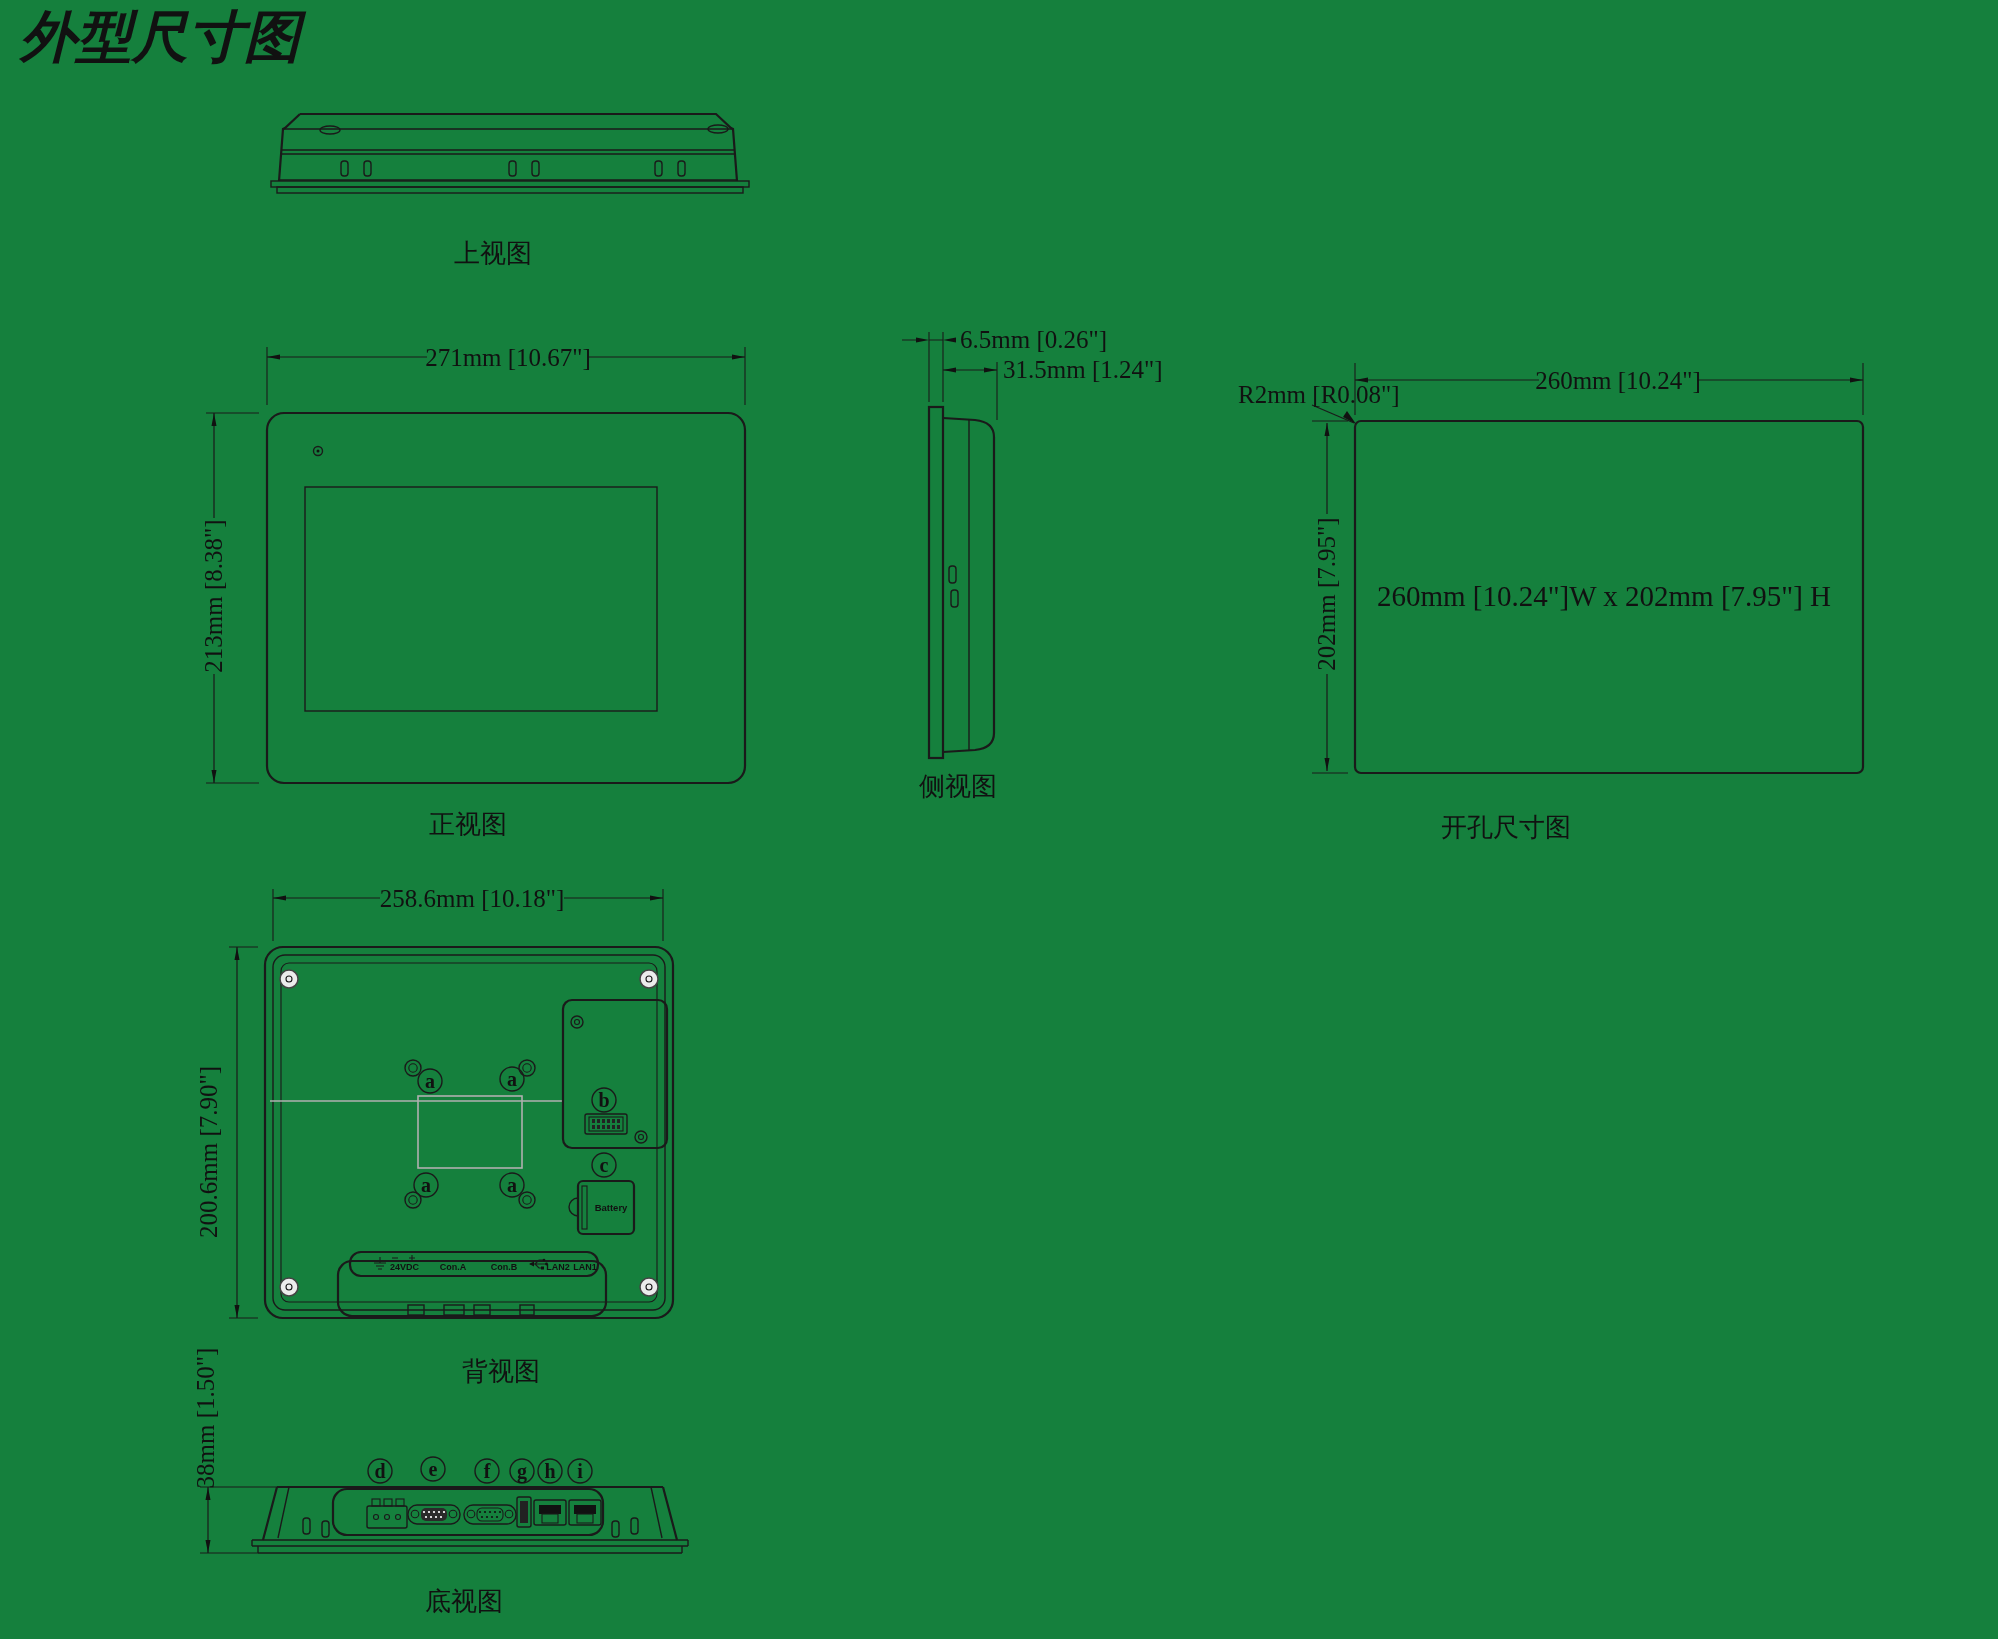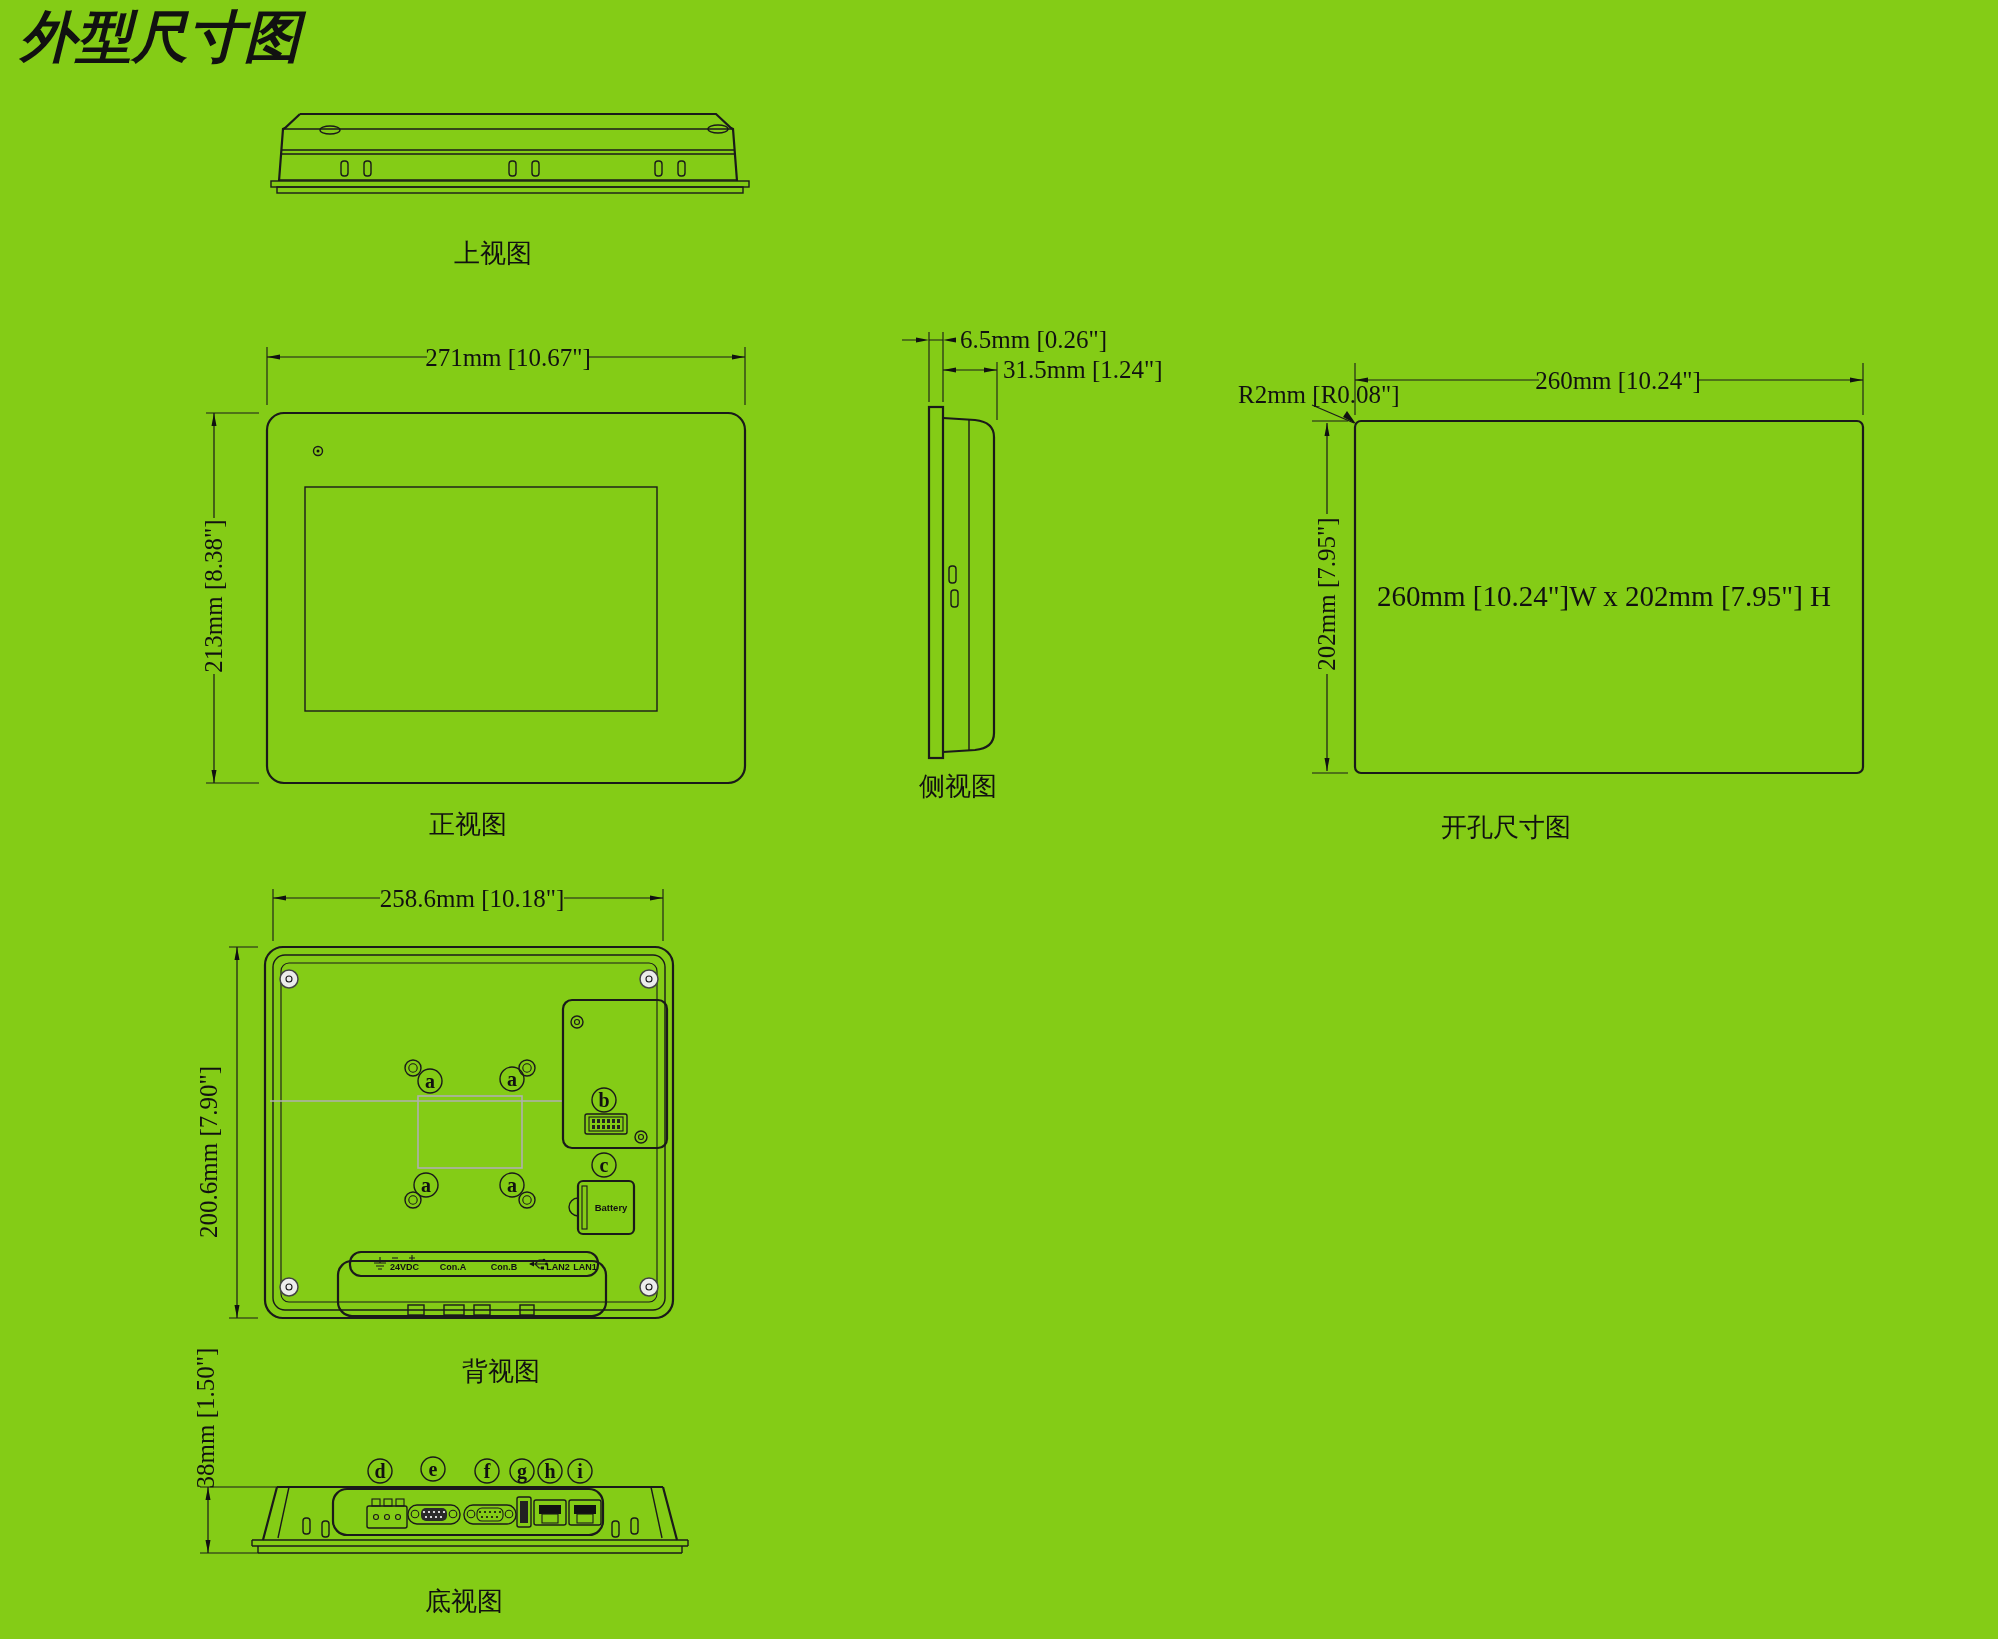--- a/index.html
+++ b/index.html
@@ -1,16 +1,16 @@
 <!DOCTYPE html>
 <html><head>
 <meta charset="utf-8">
 <style>
   html,body{margin:0;padding:0;background:#ffffff;}
-  #canvas{position:relative;width:1998px;height:1639px;background:#84cc16;overflow:hidden;
+  #canvas{position:relative;width:1998px;height:1639px;background:#15803d;overflow:hidden;
           font-family:"Liberation Serif", serif;}
   svg{position:absolute;left:0;top:0;}
   .ln  {stroke:#1a1a1a;stroke-width:2.2;fill:none;}
   .ln2 {stroke:#1a1a1a;stroke-width:1.4;fill:none;}
   .thin{stroke:#1a1a1a;stroke-width:1.1;fill:none;}
   .gray{stroke:#b0b0b0;stroke-width:1.6;fill:none;}
   .dim {stroke:#1a1a1a;stroke-width:1.2;fill:none;}
   .arrow{fill:#111;stroke:none;}
   .dark{fill:#222;stroke:none;}
   .dimtxt{font-family:"Liberation Serif",serif;font-size:25px;fill:#111;}

